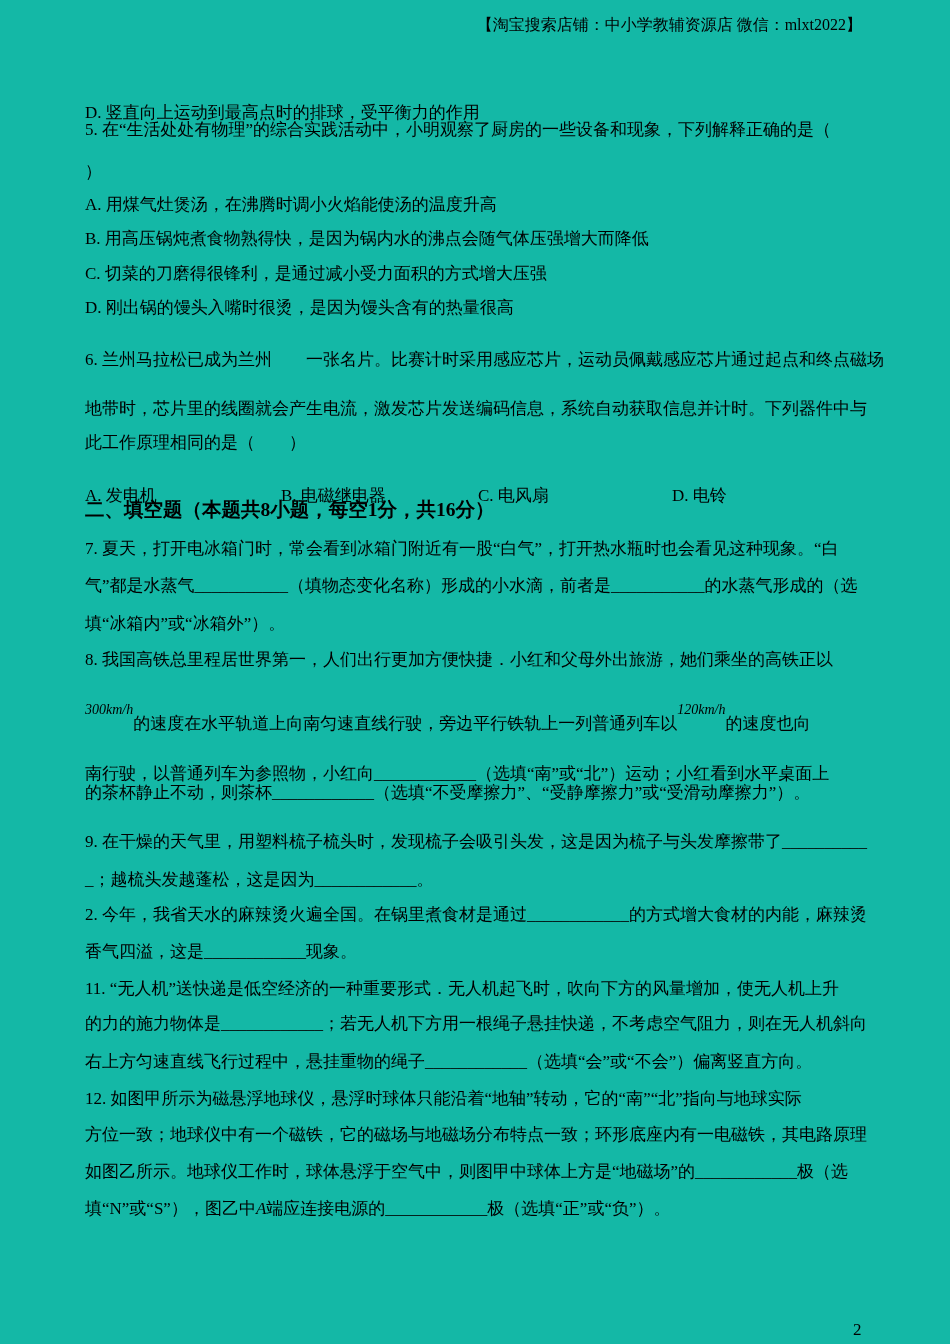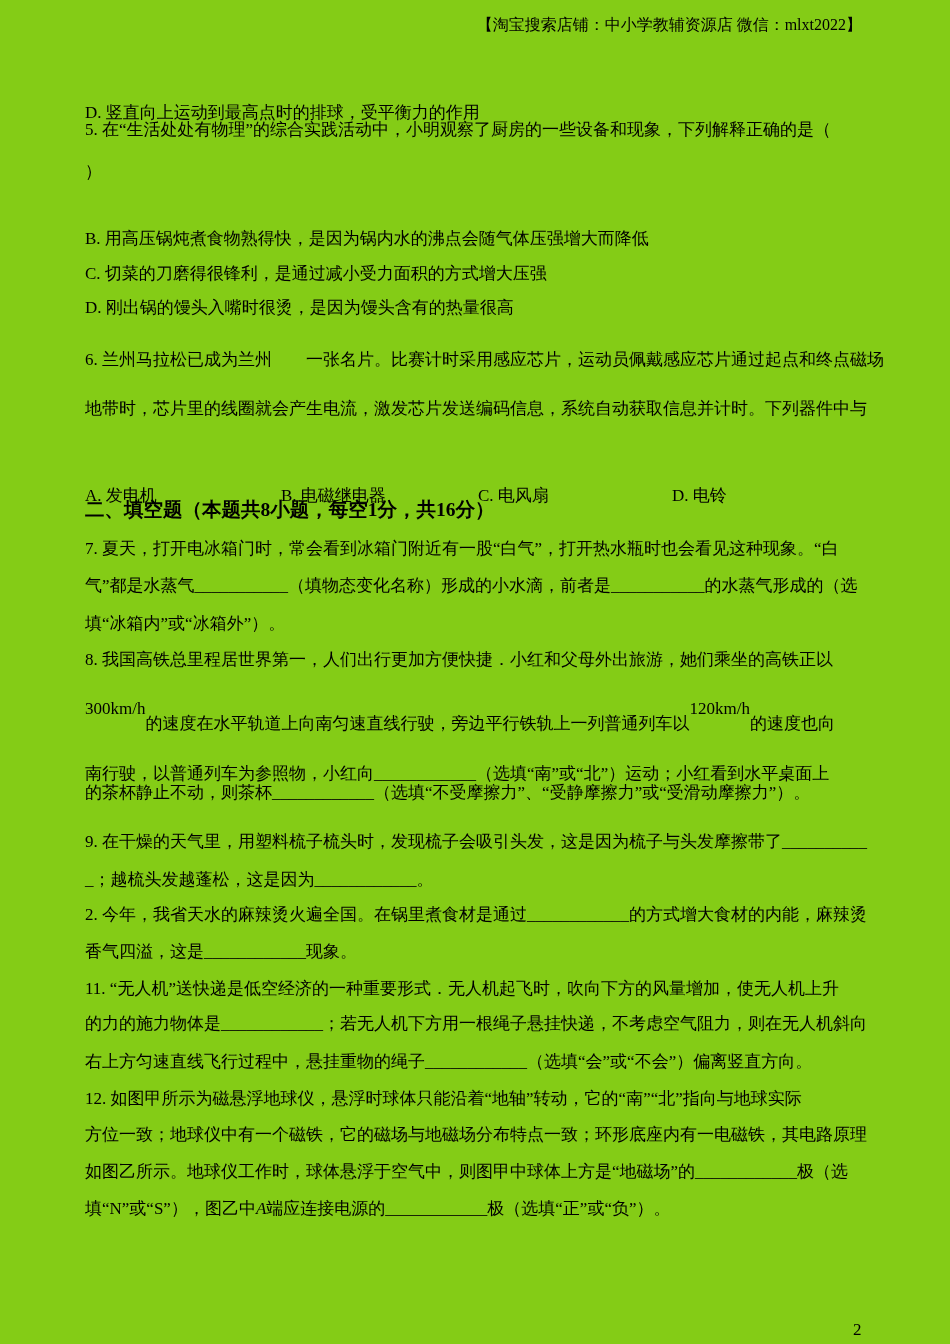--- a/index.html
+++ b/index.html
@@ -1,20 +1,20 @@
 <!DOCTYPE html>
 <html><head>
 <meta charset="utf-8">
 <style>
   html, body { margin: 0; padding: 0; }
   .page {
     position: relative;
     width: 950px;
     height: 1344px;
-    background: #84cc16;
+    background: #14b8a6;
     color: #000000;
     font-family: "Liberation Serif", "DejaVu Serif", serif;
     overflow: hidden;
   }
   .header-note {
     position: absolute;
     top: 15px;
     right: 88px;
     font-size: 16px;
     line-height: 20px;
@@ -32,47 +32,50 @@
     font-size: 19.5px;
   }
   .opt { position: absolute; top: 0; left: 0; margin-top: 18px; }
   .opt-b { left: 196px; }
   .opt-c { left: 393px; }
   .opt-d { left: 587px; }
   .raised {
     display: inline-block;
     position: relative;
     top: -15px;
-    font-size: 17px;
+    font-size: 14px;
+    font-style: italic;
   }
   .italic { font-style: italic; }
   .page-number {
     position: absolute;
     top: 1320px;
     left: 853px;
     font-size: 17px;
   }
 </style>
 </head>
 <body>
 
 <div class="page">
 
   <div class="header-note">【淘宝搜索店铺：中小学教辅资源店 微信：mlxt2022】</div>
 
   <div class="line" style="top:101px">D. 竖直向上运动到最高点时的排球，受平衡力的作用</div>
 
   <div class="line" style="top:118px">5. 在“生活处处有物理”的综合实践活动中，小明观察了厨房的一些设备和现象，下列解释正确的是（</div>
   <div class="line" style="top:160px">）</div>
+  <div class="line" style="top:193px">A. 用煤气灶煲汤，在沸腾时调小火焰能使汤的温度升高</div>
   <div class="line" style="top:227px">B. 用高压锅炖煮食物熟得快，是因为锅内水的沸点会随气体压强增大而降低</div>
   <div class="line" style="top:262px">C. 切菜的刀磨得很锋利，是通过减小受力面积的方式增大压强</div>
   <div class="line" style="top:296px">D. 刚出锅的馒头入嘴时很烫，是因为馒头含有的热量很高</div>
 
   <div class="line" style="top:348px">6. 兰州马拉松已成为兰州　　一张名片。比赛计时采用感应芯片，运动员佩戴感应芯片通过起点和终点磁场</div>
   <div class="line" style="top:397px">地带时，芯片里的线圈就会产生电流，激发芯片发送编码信息，系统自动获取信息并计时。下列器件中与</div>
+  <div class="line" style="top:431px">此工作原理相同的是（　　）</div>
   <div class="line" style="top:466px; width:790px; height:24px;">
     <span class="opt">A. 发电机</span>
     <span class="opt opt-b">B. 电磁继电器</span>
     <span class="opt opt-c">C. 电风扇</span>
     <span class="opt opt-d">D. 电铃</span>
   </div>
 
   <div class="line heading" style="top:498px">二、填空题（本题共8小题，每空1分，共16分）</div>
 
   <div class="line" style="top:537px">7. 夏天，打开电冰箱门时，常会看到冰箱门附近有一股“白气”，打开热水瓶时也会看见这种现象。“白</div>

